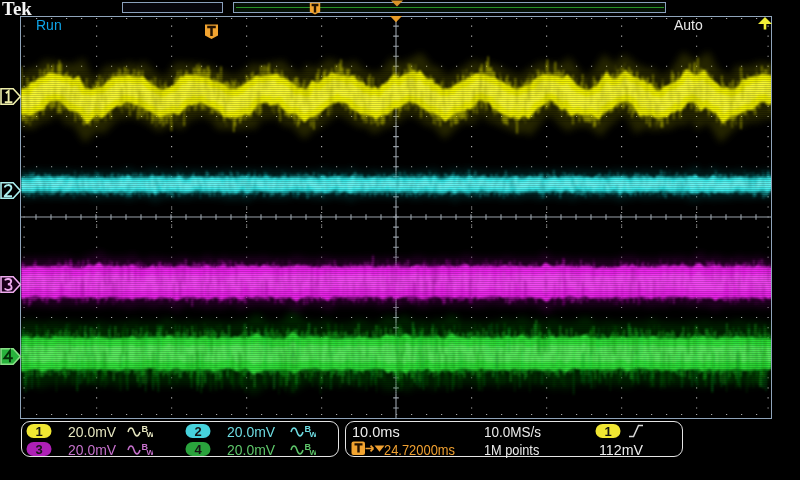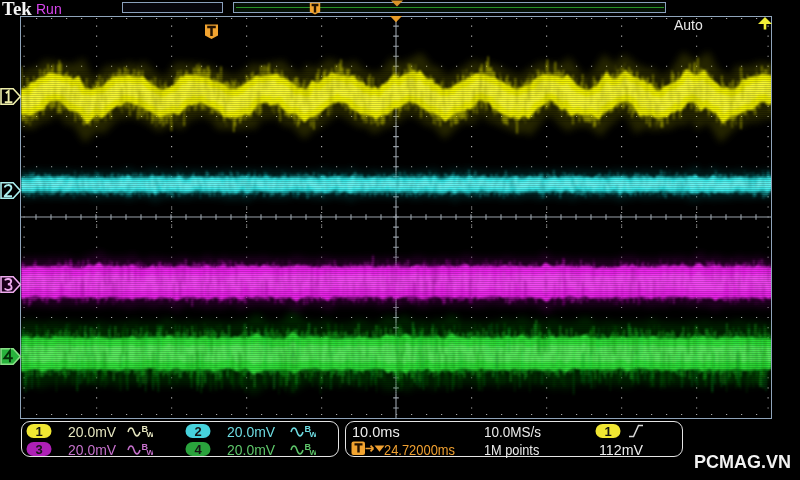--- a/index.html
+++ b/index.html
@@ -3,21 +3,21 @@
 <style>
 html,body{margin:0;padding:0;background:#000;}
 #scope{position:relative;width:800px;height:480px;background:#000;overflow:hidden;}
 *{box-sizing:border-box;}
 </style></head>
 <body>
 <div id="scope">
 <div style="position:absolute;left:20px;top:16px;width:752px;height:403px;border:1.5px solid #8fa4ba;background:#000;"></div>
 
 <div style="position:absolute;left:2px;top:-2px;color:#f4f4f4;font:bold 19px 'Liberation Serif',serif;">Tek</div>
-<div style="position:absolute;left:36px;top:1px;color:#d946ef;font:14px 'Liberation Sans',sans-serif;">Run</div>
+<div style="position:absolute;left:36px;top:17px;color:#0ea5e9;font:14px 'Liberation Sans',sans-serif;">Run</div>
 <div style="position:absolute;left:122px;top:2px;width:101px;height:11px;border:1px solid #8aa0bc;background:#06060c;"></div>
 <div style="position:absolute;left:233px;top:2px;width:433px;height:11px;border:1px solid #8aa0bc;background:#051005;"></div>
 <div style="position:absolute;left:236px;top:7px;width:428px;height:1.3px;background:#279327;"></div>
 <svg width="12" height="14" viewBox="0 0 12 14" style="position:absolute;left:309px;top:2px;">
  <path d="M0.8 0.8 H11.2 V9.8 L6 12.6 L0.8 9.8 Z" fill="#f2a430"></path>
  <path d="M2.6 3h6.8M6 3v7.4" stroke="#241200" stroke-width="2.4" fill="none"></path>
 </svg>
 <svg width="14" height="7" viewBox="0 0 14 7" style="position:absolute;left:390px;top:0px;">
  <path d="M1 0.5 H13 L7 6.5 Z" fill="#d89428"></path>
 </svg>
@@ -160,14 +160,13 @@
 <rect x="0.5" y="0.5" width="13.5" height="13.5" rx="2" fill="#f2a430"></rect>
 <path d="M3.5 3.4h8M7.5 3.4v8.2" stroke="#241200" stroke-width="2.4" fill="none"></path>
     </svg>
 <svg width="20" height="15" viewBox="0 0 20 15" style="position:absolute;left:365px;top:441px">
       <path d="M0.5 7.5 H8 M8.5 7.5 L5.5 4.6 M8.5 7.5 L5.5 10.4" stroke="#f0a030" stroke-width="1.7" fill="none"></path>
       <path d="M9.5 4.4 H19.5 L14.5 10.8 Z" fill="#f0a030"></path>
     </svg>
 <div style="position:absolute;left:384px;top:441px;color:#f0a030;font-family:'Liberation Sans',sans-serif;font-size:15px;transform-origin:0 50%;transform:scaleX(0.86);">24.72000ms</div>
 <div style="position:absolute;left:484px;top:441px;color:#ececec;font-family:'Liberation Sans',sans-serif;font-size:15px;transform-origin:0 50%;transform:scaleX(0.85);">1M points</div>
 <div style="position:absolute;left:599px;top:441px;color:#ececec;font-family:'Liberation Sans',sans-serif;font-size:15px;transform-origin:0 50%;transform:scaleX(0.95);">112mV</div>
-<div style="position:absolute;left:694px;top:452px;color:#f2f2f2;font:bold 18px 'Liberation Sans',sans-serif;">PCMAG.VN</div>
 </div>
 
 </body></html>

